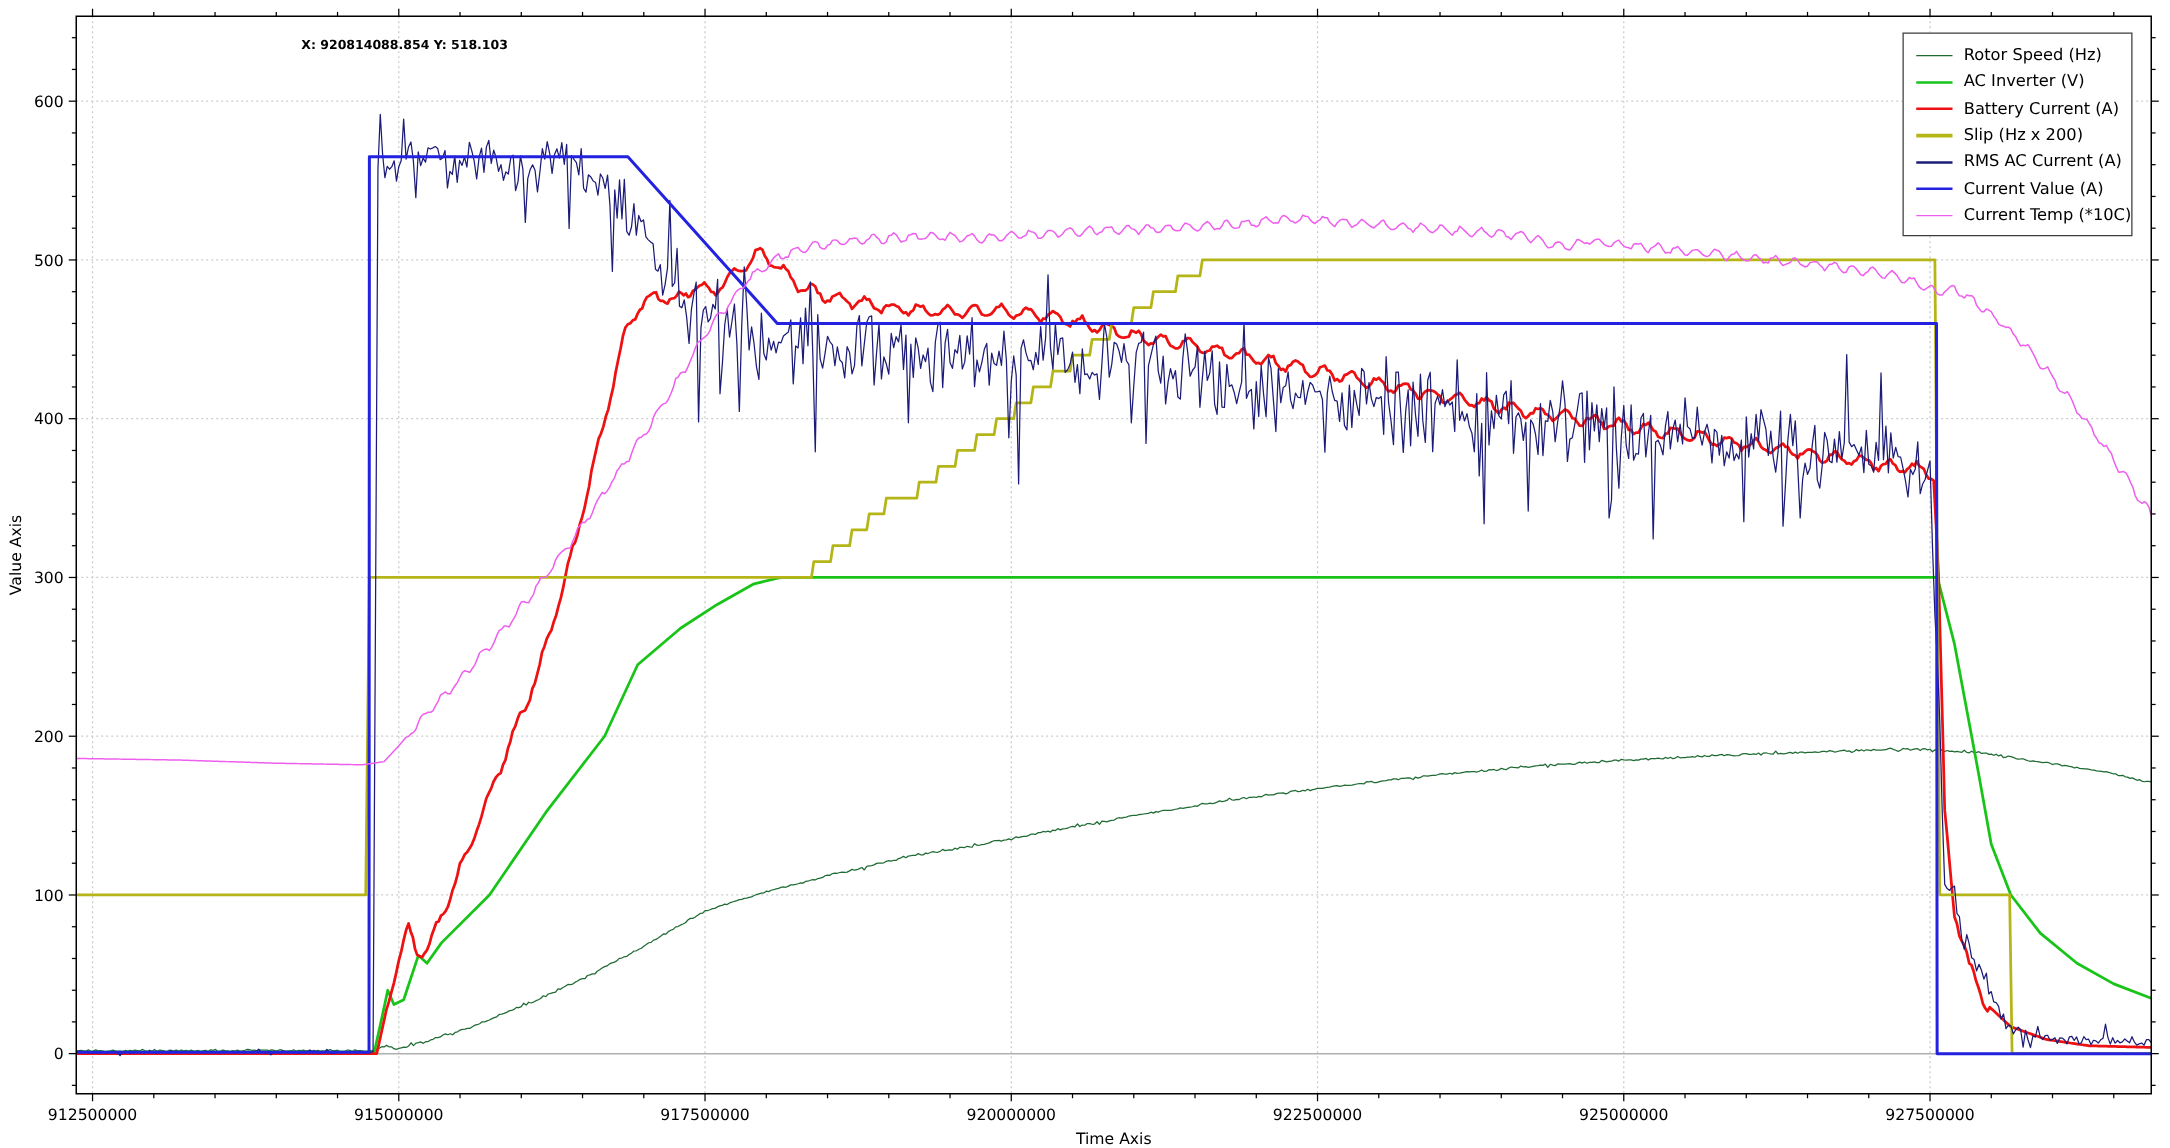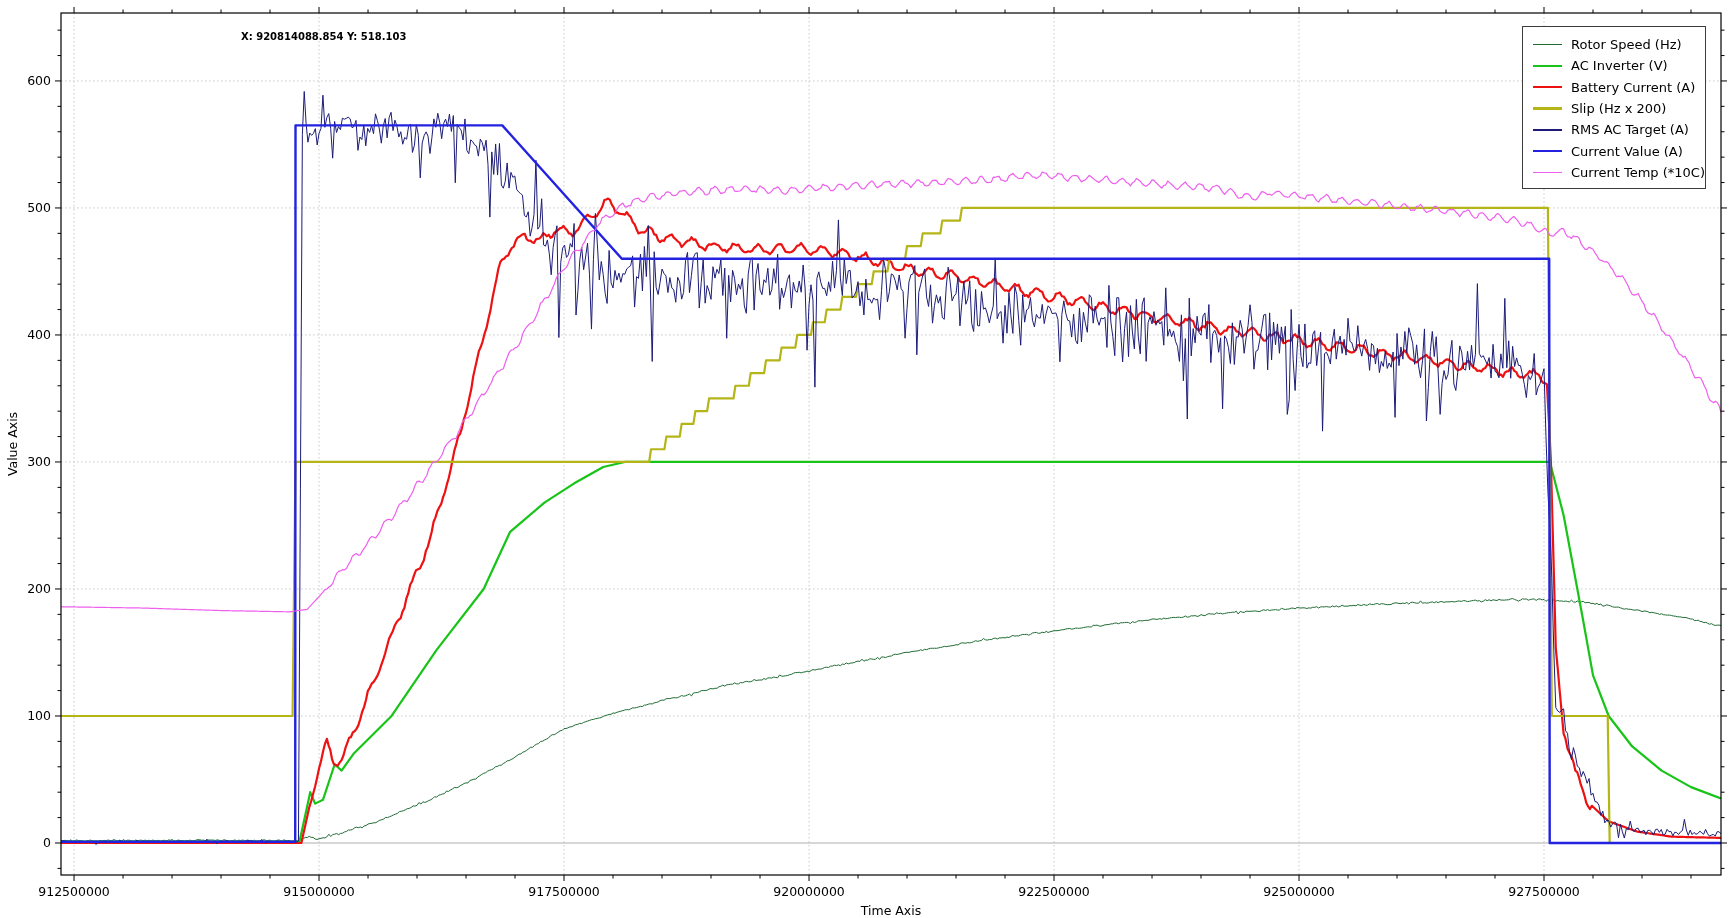--- a/index.html
+++ b/index.html
@@ -214,21 +214,21 @@
       <div class="legend-row">
         <span class="legend-swatch" style="height: 2.2px; background: rgb(238, 17, 17);"></span>
         <span class="legend-label">Battery Current (A)</span>
       </div>
       <div class="legend-row">
         <span class="legend-swatch" style="height: 2.2px; background: rgb(181, 181, 24);"></span>
         <span class="legend-label">Slip (Hz x 200)</span>
       </div>
       <div class="legend-row">
         <span class="legend-swatch" style="height: 1.4px; background: rgb(28, 28, 120);"></span>
-        <span class="legend-label">RMS AC Target (A)</span>
+        <span class="legend-label">RMS AC Current (A)</span>
       </div>
       <div class="legend-row">
         <span class="legend-swatch" style="height: 2.4px; background: rgb(34, 34, 224);"></span>
         <span class="legend-label">Current Value (A)</span>
       </div>
       <div class="legend-row">
         <span class="legend-swatch" style="height: 1.4px; background: rgb(238, 95, 238);"></span>
         <span class="legend-label">Current Temp (*10C)</span>
       </div>
     </div>

